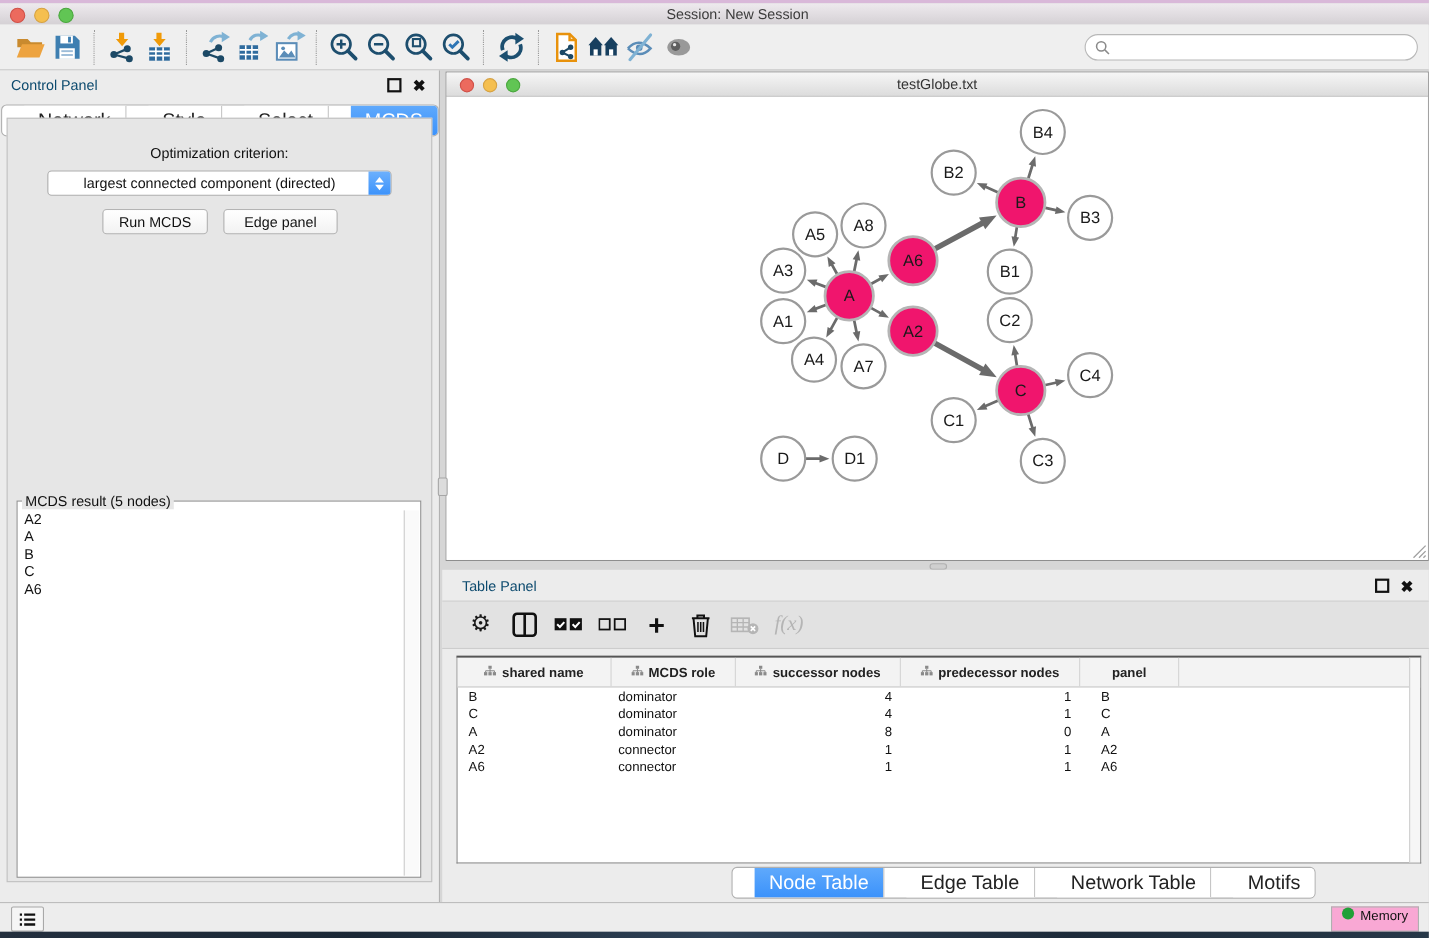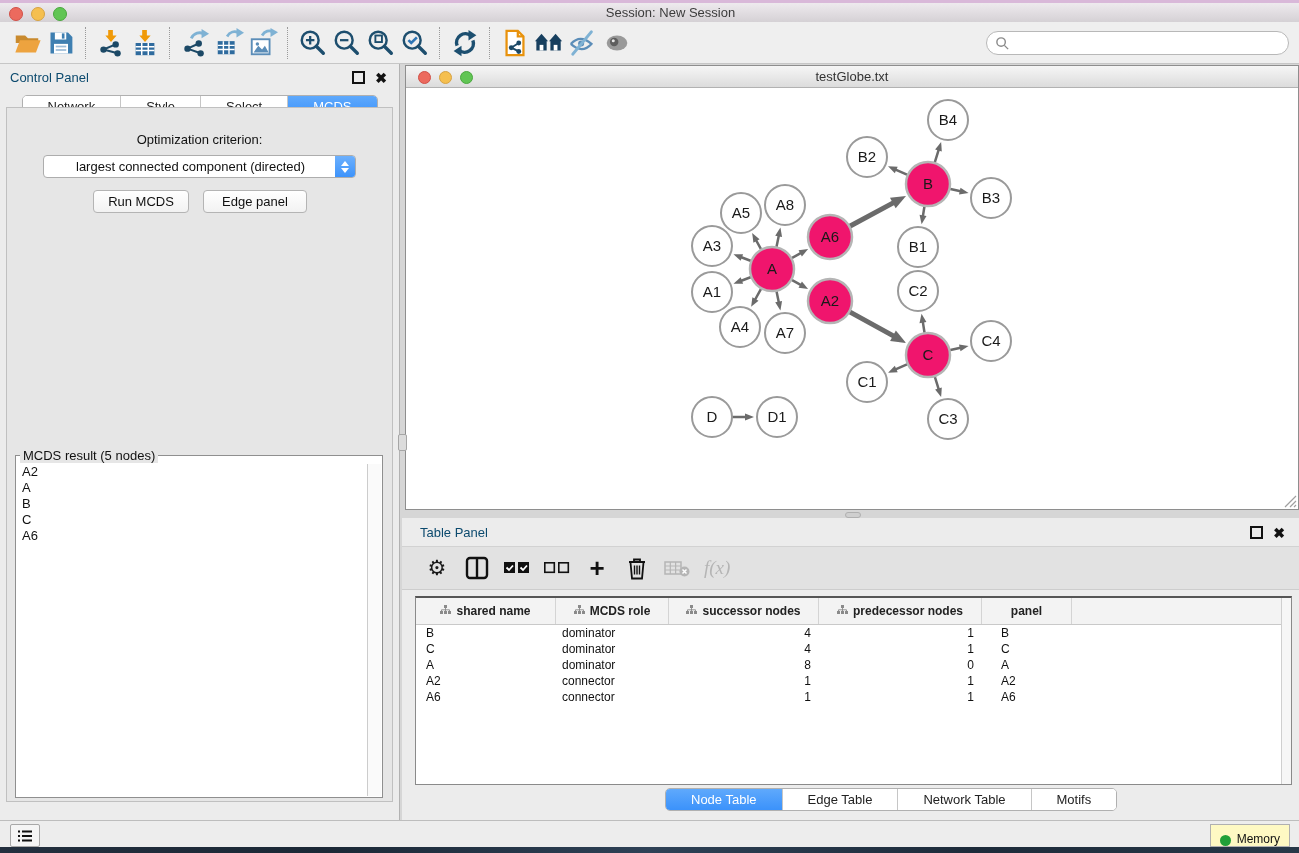--- a/index.html
+++ b/index.html
@@ -28,21 +28,21 @@
     border:1px solid #b8b8b8;border-radius:12px;display:flex;align-items:center;padding-left:8px;}
   
   #control-panel{left:0;top:64px;width:400px;height:756px;background:#ececec;border-right:1px solid #b2b2b2;box-sizing:border-box;}
   .panel-title{font-size:13px;color:#0c4a6e;}
   #control-panel .panel-title{position:absolute;left:10px;top:6px;}
   .win-btns{position:absolute;display:flex;align-items:center;gap:10px;}
   #control-panel .win-btns{right:12px;top:7px;}
   .float-box{width:9px;height:9px;border:2px solid #111;display:inline-block;}
   .close-x{font-size:14px;font-weight:bold;color:#111;line-height:12px;}
   .seg-group{display:flex;border:1px solid #b0b0b0;border-radius:5px;overflow:hidden;background:#fff;}
-  .seg{padding:3px 25px;font-size:13px;color:#222;background:#fff;border-right:1px solid #c6c6c6;white-space:nowrap;}
+  .seg{padding:3px 13px;font-size:18px;color:#222;background:#fff;border-right:1px solid #c6c6c6;white-space:nowrap;margin-left:20px;}
   .seg:last-child{border-right:none;}
   .seg-active{background:linear-gradient(#5fa9fc,#3b92fb);color:#fff;}
   #control-tabs{position:absolute;left:50%;transform:translateX(-50%);top:31px;}
   #cp-inner{position:absolute;left:6px;top:43px;width:387px;height:695px;background:#e6e6e6;border:1px solid #c0c0c0;box-sizing:border-box;}
   #opt-label{position:absolute;left:0;top:24px;width:100%;text-align:center;font-size:13px;color:#111;}
   #opt-select{position:absolute;left:36px;top:47px;width:313px;height:23px;background:#fff;border:1px solid #adadad;
     border-radius:4px;display:flex;align-items:center;box-sizing:border-box;padding-left:24px;}
   #opt-select .val{flex:1;font-size:13px;color:#111;padding-left:8px;white-space:nowrap;overflow:hidden;}
   #opt-stepper{width:20px;height:21px;background:linear-gradient(#6cb0fd,#3d93fb);border-radius:0 3px 3px 0;
     display:flex;flex-direction:column;align-items:center;justify-content:center;gap:2px;}
@@ -84,22 +84,22 @@
   .th-cell{display:flex;align-items:center;justify-content:center;gap:5px;font-size:12px;color:#222;
     border-right:1px solid #d4d4d4;box-sizing:border-box;height:100%;}
   .tr-row{display:flex;height:16px;align-items:center;}
   .td-cell{font-size:12px;color:#111;box-sizing:border-box;white-space:nowrap;}
   #table-scroll{position:absolute;top:0;right:0;bottom:0;width:9px;background:#f6f6f6;border-left:1px solid #cfcfcf;}
   #table-tabs{position:absolute;left:263px;top:270px;}
   
   #status-bar{left:0;top:820px;width:1299px;height:27px;background:#ededed;border-top:1px solid #bdbdbd;box-sizing:border-box;}
   #list-btn{position:absolute;left:10px;top:3px;width:28px;height:21px;background:#f5f5f5;border:1px solid #a8a8a8;
     border-radius:2px;display:flex;align-items:center;justify-content:center;}
-  #memory-btn{position:absolute;right:9px;top:3px;height:21px;padding:0 9px;background:#fef9c3;border:1px solid #b0b0b0;
-    border-radius:0;display:flex;align-items:flex-end;gap:6px;}
+  #memory-btn{position:absolute;right:9px;top:3px;height:21px;padding:0 9px;background:#f9a8d4;border:1px solid #b0b0b0;
+    border-radius:0;display:flex;align-items:flex-start;gap:6px;}
   #memory-btn .dot{width:11px;height:11px;border-radius:50%;background:#21a038;}
   #memory-btn .lbl{font-size:12px;color:#111;}
   #desktop-strip{left:0;top:847px;width:1299px;height:6px;
     background:linear-gradient(90deg,#232f3e,#1b2836 25%,#2e4156 50%,#1d2b3a 75%,#273848);}
 </style>
 </head>
 <body>
 
 <div id="accent-strip" class="abs"></div>
 <div id="main-titlebar" class="abs">

